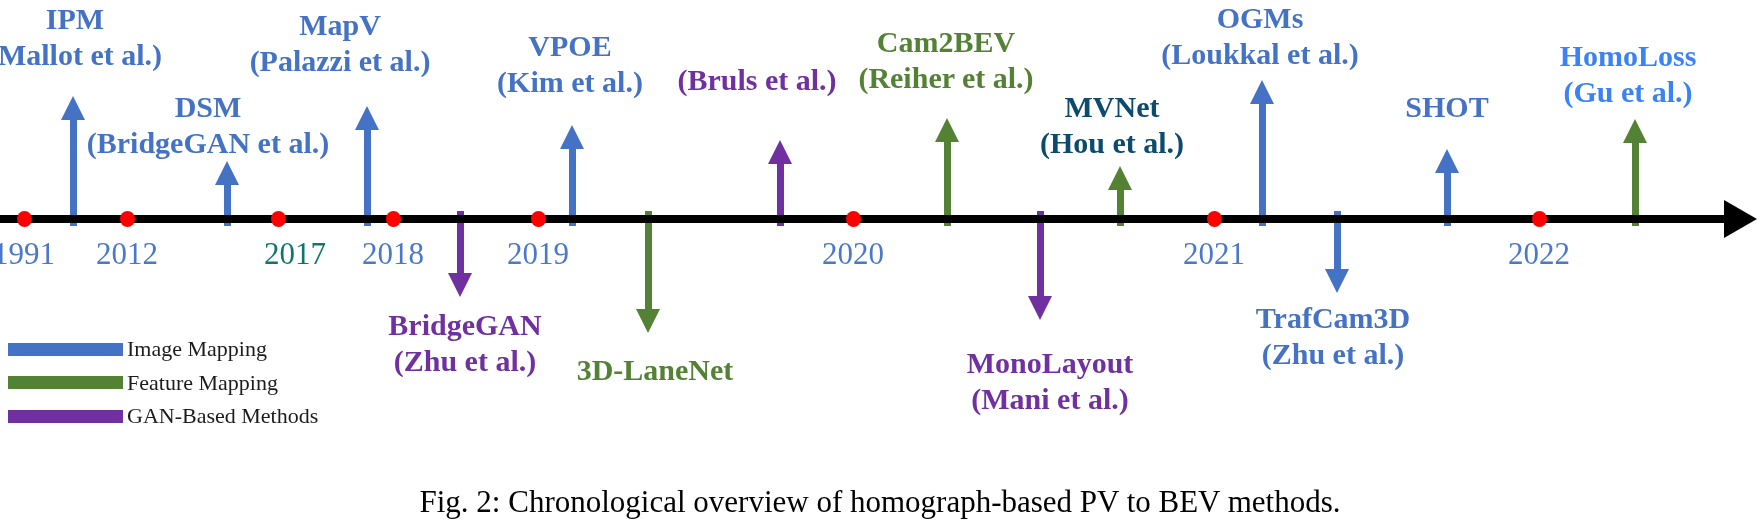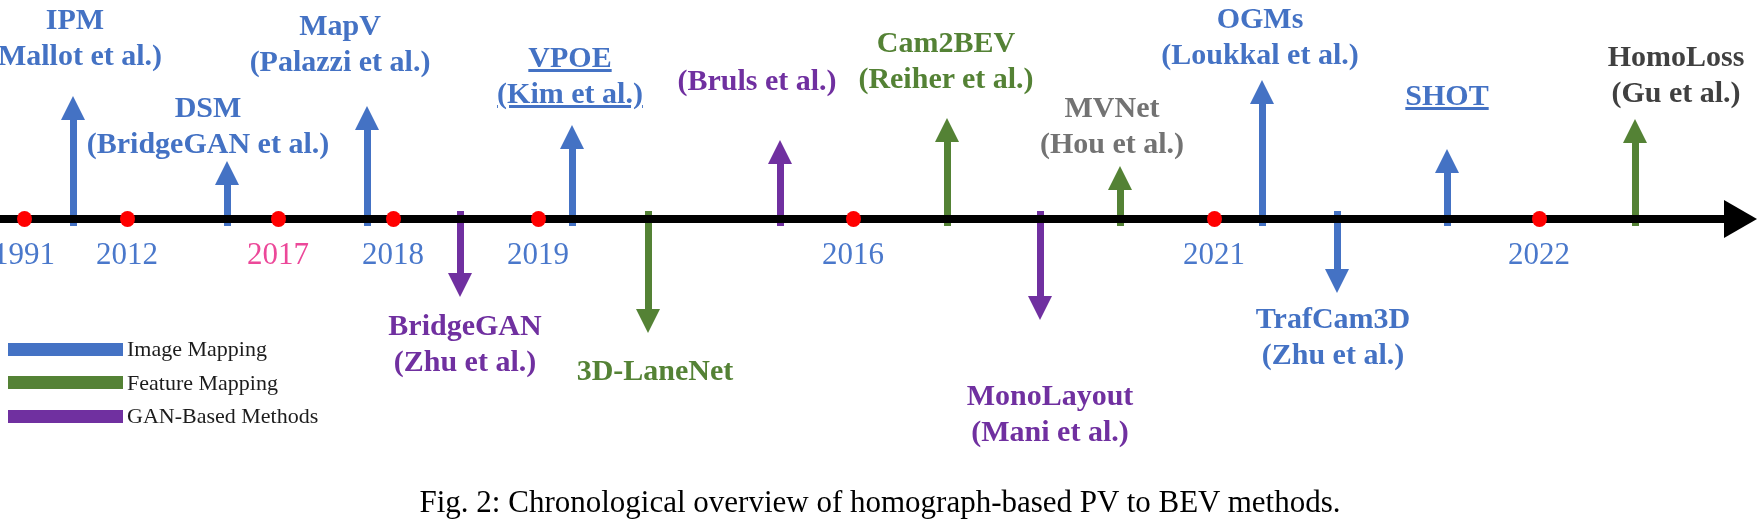--- a/index.html
+++ b/index.html
@@ -109,21 +109,21 @@
         <div>(Palazzi et al.)</div>
       </div>
       <div class="shaft" style="left: 457px; top: 211px; height: 64px; background: rgb(112, 48, 160);"></div>
       <div class="head-down" style="left: 448px; top: 273px; border-top: 24px solid rgb(112, 48, 160);"></div>
       <div class="event-label" style="left: 465px; top: 307px; color: rgb(112, 48, 160);">
         <div>BridgeGAN</div>
         <div>(Zhu et al.)</div>
       </div>
       <div class="shaft" style="left: 569px; top: 147px; height: 79px; background: rgb(68, 114, 196);"></div>
       <div class="head-up" style="left: 560px; top: 125px; border-bottom: 24px solid rgb(68, 114, 196);"></div>
-      <div class="event-label" style="left: 570px; top: 39px; color: rgb(68, 114, 196); text-decoration: underline;">
+      <div class="event-label" style="left: 570px; top: 28px; color: rgb(68, 114, 196);">
         <div>VPOE</div>
         <div>(Kim et al.)</div>
       </div>
       <div class="shaft" style="left: 645px; top: 211px; height: 100px; background: rgb(84, 130, 53);"></div>
       <div class="head-down" style="left: 636px; top: 309px; border-top: 24px solid rgb(84, 130, 53);"></div>
       <div class="event-label" style="left: 655px; top: 352px; color: rgb(84, 130, 53);">
         <div>3D-LaneNet</div>
       </div>
       <div class="shaft" style="left: 777px; top: 162px; height: 64px; background: rgb(112, 48, 160);"></div>
       <div class="head-up" style="left: 768px; top: 140px; border-bottom: 24px solid rgb(112, 48, 160);"></div>
@@ -131,69 +131,69 @@
         <div>(Bruls et al.)</div>
       </div>
       <div class="shaft" style="left: 944px; top: 140px; height: 86px; background: rgb(84, 130, 53);"></div>
       <div class="head-up" style="left: 935px; top: 118px; border-bottom: 24px solid rgb(84, 130, 53);"></div>
       <div class="event-label" style="left: 946px; top: 24px; color: rgb(84, 130, 53);">
         <div>Cam2BEV</div>
         <div>(Reiher et al.)</div>
       </div>
       <div class="shaft" style="left: 1037px; top: 211px; height: 87px; background: rgb(112, 48, 160);"></div>
       <div class="head-down" style="left: 1028px; top: 296px; border-top: 24px solid rgb(112, 48, 160);"></div>
-      <div class="event-label" style="left: 1050px; top: 345px; color: rgb(112, 48, 160); margin-top: 32px;">
+      <div class="event-label" style="left: 1050px; top: 345px; color: rgb(112, 48, 160);">
         <div>MonoLayout</div>
         <div>(Mani et al.)</div>
       </div>
       <div class="shaft" style="left: 1117px; top: 188px; height: 38px; background: rgb(84, 130, 53);"></div>
       <div class="head-up" style="left: 1108px; top: 166px; border-bottom: 24px solid rgb(84, 130, 53);"></div>
-      <div class="event-label" style="left: 1112px; top: 89px; color: #737373;">
+      <div class="event-label" style="left: 1112px; top: 89px; color: #0c4a6e;">
         <div>MVNet</div>
         <div>(Hou et al.)</div>
       </div>
       <div class="shaft" style="left: 1259px; top: 102px; height: 124px; background: rgb(68, 114, 196);"></div>
       <div class="head-up" style="left: 1250px; top: 80px; border-bottom: 24px solid rgb(68, 114, 196);"></div>
       <div class="event-label" style="left: 1260px; top: 0px; color: rgb(68, 114, 196);">
         <div>OGMs</div>
         <div>(Loukkal et al.)</div>
       </div>
       <div class="shaft" style="left: 1334px; top: 211px; height: 60px; background: rgb(68, 114, 196);"></div>
       <div class="head-down" style="left: 1325px; top: 269px; border-top: 24px solid rgb(68, 114, 196);"></div>
       <div class="event-label" style="left: 1333px; top: 300px; color: rgb(68, 114, 196);">
         <div>TrafCam3D</div>
         <div>(Zhu et al.)</div>
       </div>
       <div class="shaft" style="left: 1444px; top: 171px; height: 55px; background: rgb(68, 114, 196);"></div>
       <div class="head-up" style="left: 1435px; top: 149px; border-bottom: 24px solid rgb(68, 114, 196);"></div>
-      <div class="event-label" style="left: 1447px; top: 77px; color: rgb(68, 114, 196); text-decoration: underline;">
+      <div class="event-label" style="left: 1447px; top: 89px; color: rgb(68, 114, 196);">
         <div>SHOT</div>
       </div>
       <div class="shaft" style="left: 1632px; top: 141px; height: 85px; background: rgb(84, 130, 53);"></div>
       <div class="head-up" style="left: 1623px; top: 119px; border-bottom: 24px solid rgb(84, 130, 53);"></div>
-      <div class="event-label" style="left: 1628px; top: 38px; color: #404040; margin-left: 48px;">
+      <div class="event-label" style="left: 1628px; top: 38px; color: #3b82f6;">
         <div>HomoLoss</div>
         <div>(Gu et al.)</div>
       </div>
     </div>
   <div class="axis-line"></div>
   <div class="axis-arrow"></div>
   <div id="years-layer">
       <div class="year-dot" style="left: 17px; top: 211px; background: rgb(255, 0, 0);"></div>
       <div class="year-label" style="left: 24px; top: 238px; color: rgb(74, 120, 203);">1991</div>
       <div class="year-dot" style="left: 120px; top: 211px; background: rgb(255, 0, 0);"></div>
       <div class="year-label" style="left: 127px; top: 238px; color: rgb(74, 120, 203);">2012</div>
       <div class="year-dot" style="left: 271px; top: 211px; background: rgb(255, 0, 0);"></div>
-      <div class="year-label" style="left: 278px; top: 238px; color: #ec4899;">2017</div>
+      <div class="year-label" style="left: 295px; top: 238px; color: #0f766e;">2017</div>
       <div class="year-dot" style="left: 386px; top: 211px; background: rgb(255, 0, 0);"></div>
       <div class="year-label" style="left: 393px; top: 238px; color: rgb(74, 120, 203);">2018</div>
       <div class="year-dot" style="left: 531px; top: 211px; background: rgb(255, 0, 0);"></div>
       <div class="year-label" style="left: 538px; top: 238px; color: rgb(74, 120, 203);">2019</div>
       <div class="year-dot" style="left: 846px; top: 211px; background: rgb(255, 0, 0);"></div>
-      <div class="year-label" style="left: 853px; top: 238px; color: rgb(74, 120, 203);">2016</div>
+      <div class="year-label" style="left: 853px; top: 238px; color: rgb(74, 120, 203);">2020</div>
       <div class="year-dot" style="left: 1207px; top: 211px; background: rgb(255, 0, 0);"></div>
       <div class="year-label" style="left: 1214px; top: 238px; color: rgb(74, 120, 203);">2021</div>
       <div class="year-dot" style="left: 1532px; top: 211px; background: rgb(255, 0, 0);"></div>
       <div class="year-label" style="left: 1539px; top: 238px; color: rgb(74, 120, 203);">2022</div>
     </div>
   <div id="legend-layer">
       <div class="legend-row" style="left: 8px; top: 337px;">
         <div class="legend-swatch" style="background: rgb(68, 114, 196);"></div>
         <div class="legend-label">Image Mapping</div>
       </div>

